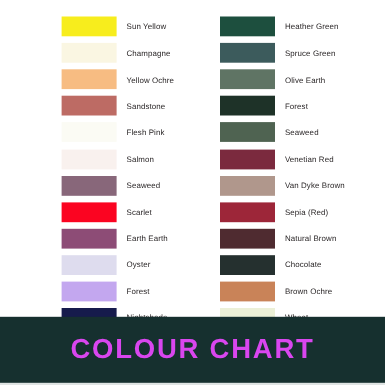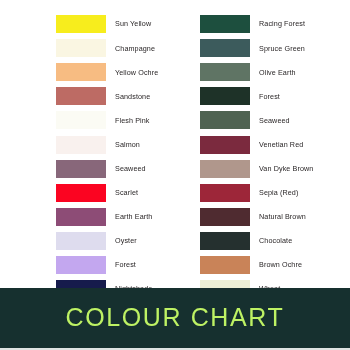--- a/index.html
+++ b/index.html
@@ -67,24 +67,24 @@
     width: 350px;
     height: 62px;
     background: #16302f;
     display: flex;
     align-items: center;
     justify-content: center;
     box-sizing: border-box;
     border-bottom: 2px solid #dfe4e3;
   }
   .banner-title {
-    color: #bef264;
+    color: #d946ef;
     font-size: 25px;
     letter-spacing: 1.6px;
-    font-weight: 400;
+    font-weight: 700;
     line-height: 1;
     padding-bottom: 2px;
   }
 </style>
 </head>
 <body>
 
 <div id="chart-root">
 
   <div class="columns">
@@ -143,21 +143,21 @@
         </div>
         <div class="swatch-row">
           <div class="swatch" style="background-color: rgb(18, 32, 140);"></div>
           <div class="swatch-label">Blue Violet</div>
         </div>
         <div class="swatch-row"></div>
       </div>
     <div class="column right" id="col-right">
         <div class="swatch-row">
           <div class="swatch" style="background-color: rgb(29, 79, 62);"></div>
-          <div class="swatch-label">Racing Forest</div>
+          <div class="swatch-label">Heather Green</div>
         </div>
         <div class="swatch-row">
           <div class="swatch" style="background-color: rgb(60, 91, 92);"></div>
           <div class="swatch-label">Spruce Green</div>
         </div>
         <div class="swatch-row">
           <div class="swatch" style="background-color: rgb(95, 116, 100);"></div>
           <div class="swatch-label">Olive Earth</div>
         </div>
         <div class="swatch-row">

